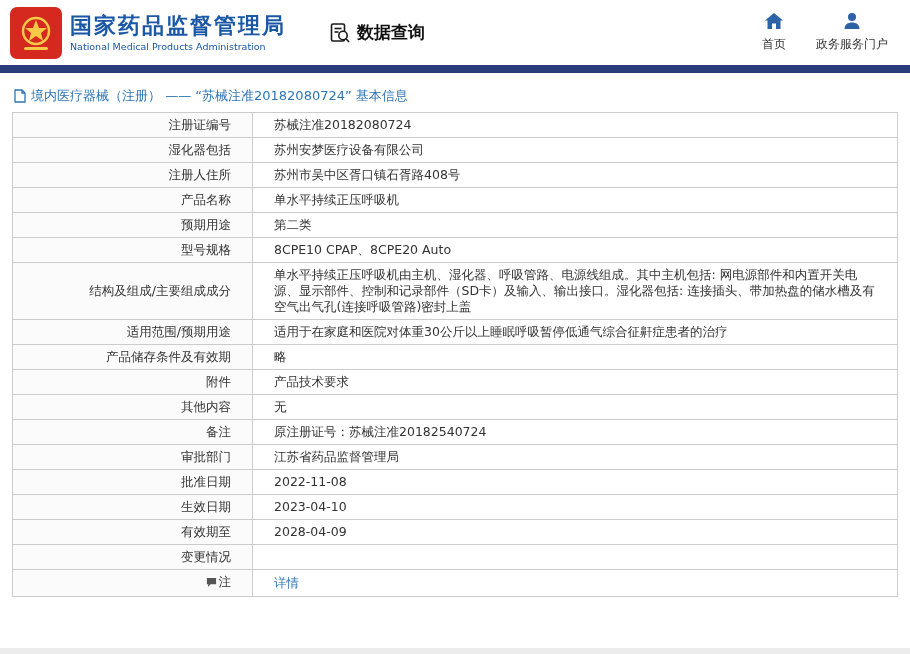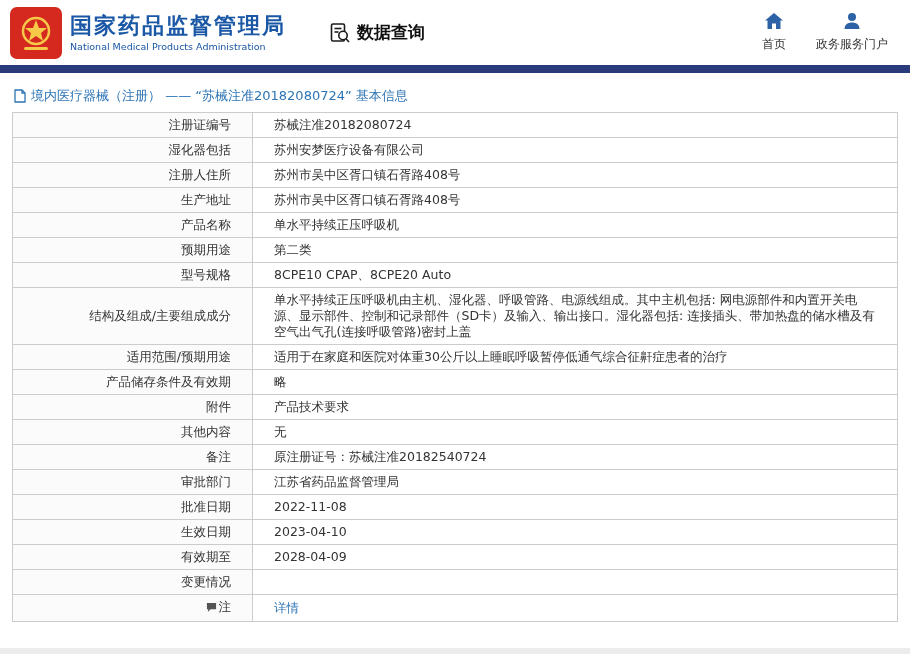--- a/index.html
+++ b/index.html
@@ -169,24 +169,20 @@
           </tr>
           <tr>
             <td class="label-cell">湿化器包括</td>
             <td class="value-cell">苏州安梦医疗设备有限公司</td>
           </tr>
           <tr>
             <td class="label-cell">注册人住所</td>
             <td class="value-cell">苏州市吴中区胥口镇石胥路408号</td>
           </tr>
           <tr>
-            <td class="label-cell">生产地址</td>
-            <td class="value-cell">苏州市吴中区胥口镇石胥路408号</td>
-          </tr>
-          <tr>
             <td class="label-cell">产品名称</td>
             <td class="value-cell">单水平持续正压呼吸机</td>
           </tr>
           <tr>
             <td class="label-cell">预期用途</td>
             <td class="value-cell">第二类</td>
           </tr>
           <tr>
             <td class="label-cell">型号规格</td>
             <td class="value-cell">8CPE10 CPAP、8CPE20 Auto</td>

